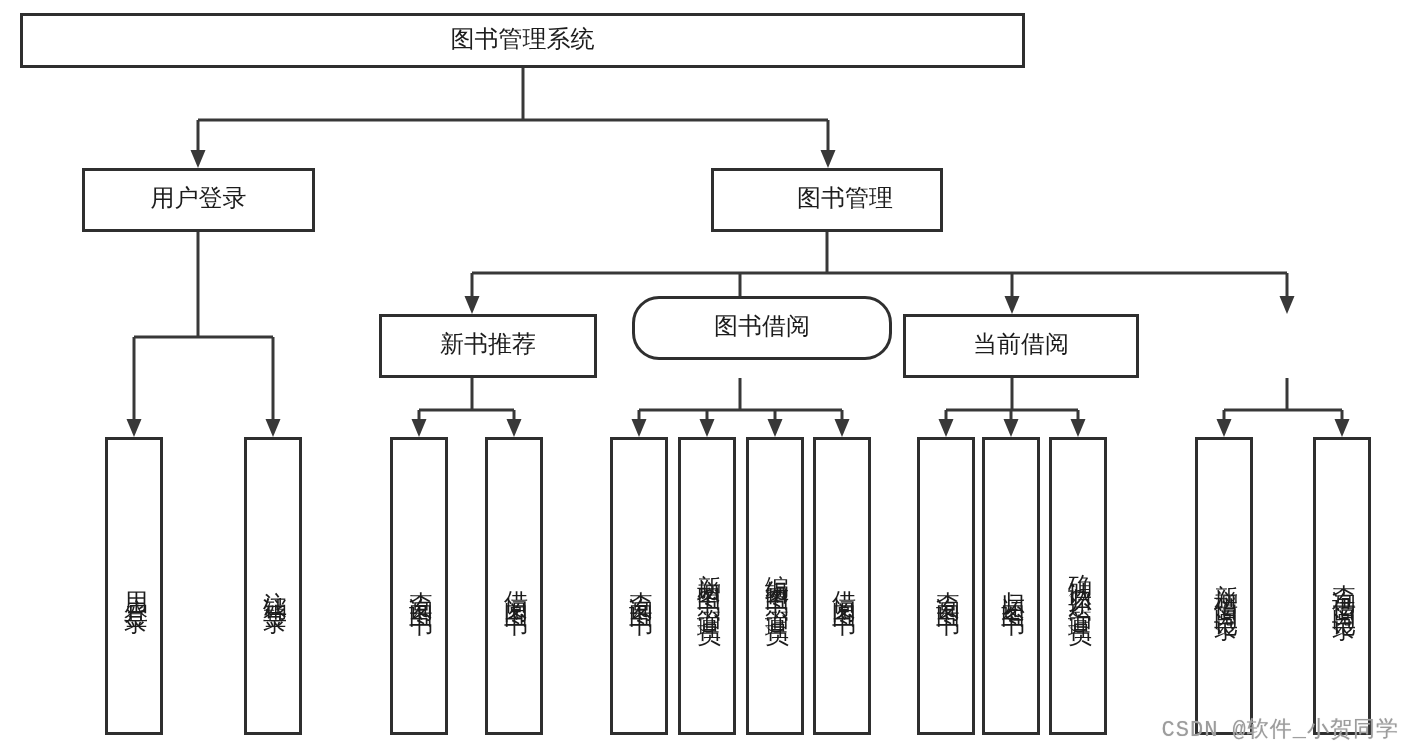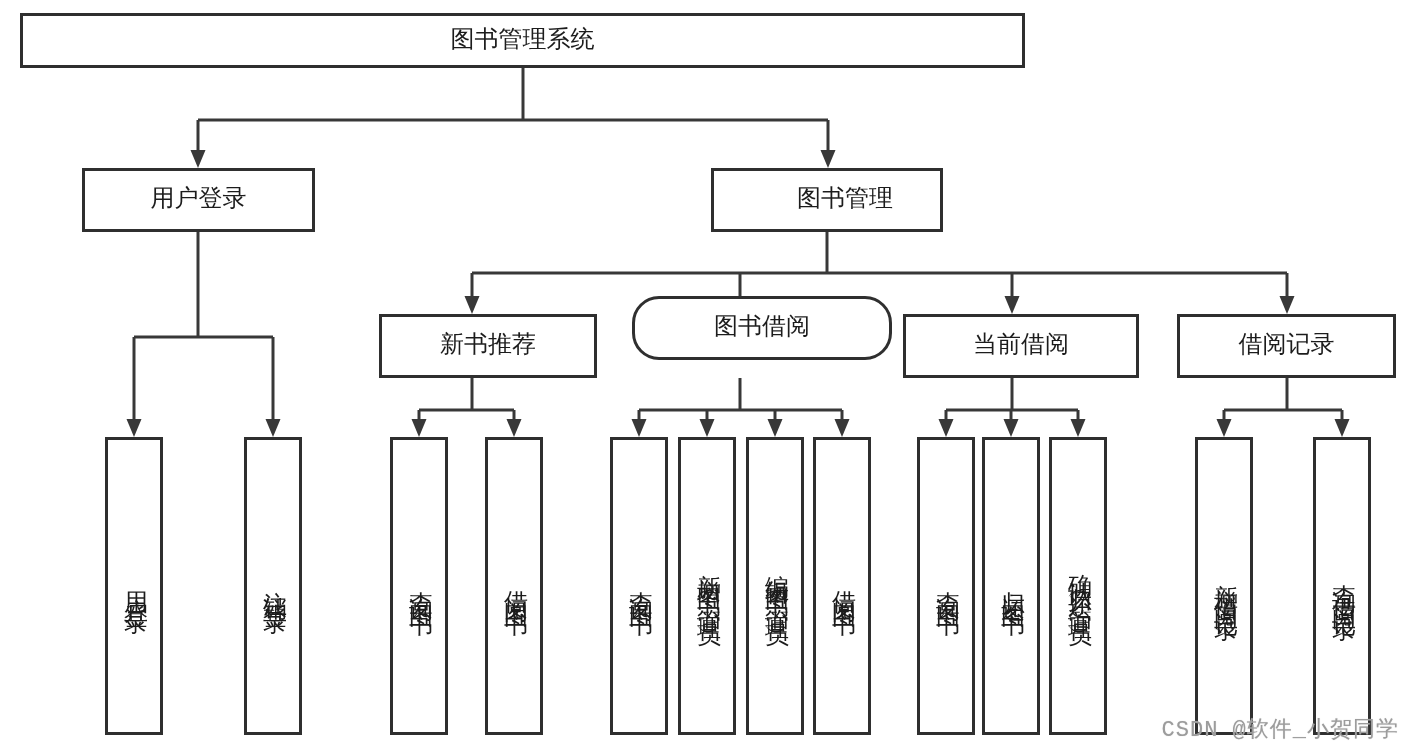--- a/index.html
+++ b/index.html
@@ -121,21 +121,20 @@
   </svg>
 
   <div class="node" style="left:20px; top:13px; width:1005px; height:55px;">图书管理系统</div>
 
   <div class="node" style="left:82px; top:168px; width:233px; height:64px;">用户登录</div>
   <div class="node" style="left:711px; top:168px; width:232px; height:64px;padding-left:36px;">图书管理</div>
 
   <div class="node" style="left:363px; top:314px; width:218px; height:64px;margin-left:16px;">新书推荐</div>
   <div class="node" style="left:632px; top:296px; width:260px; height:64px;border-radius:27px;">图书借阅</div>
   <div class="node" style="left:903px; top:314px; width:236px; height:64px;">当前借阅</div>
-  <div class="node" style="left:1177px; top:314px; width:219px; height:64px;">借阅记录</div>
 
   <div class="node vnode" style="left:105px; top:437px; width:58px; height:298px;">用户登录</div>
   <div class="node vnode" style="left:244px; top:437px; width:58px; height:298px;">注销登录</div>
 
   <div class="node vnode" style="left:390px; top:437px; width:58px; height:298px;">查询图书</div>
   <div class="node vnode" style="left:485px; top:437px; width:58px; height:298px;">借阅图书</div>
 
   <div class="node vnode" style="left:610px; top:437px; width:58px; height:298px;">查询图书</div>
   <div class="node vnode" style="left:678px; top:437px; width:58px; height:298px;">新增图书（管理员）</div>
   <div class="node vnode" style="left:746px; top:437px; width:58px; height:298px;">编辑图书（管理员）</div>

